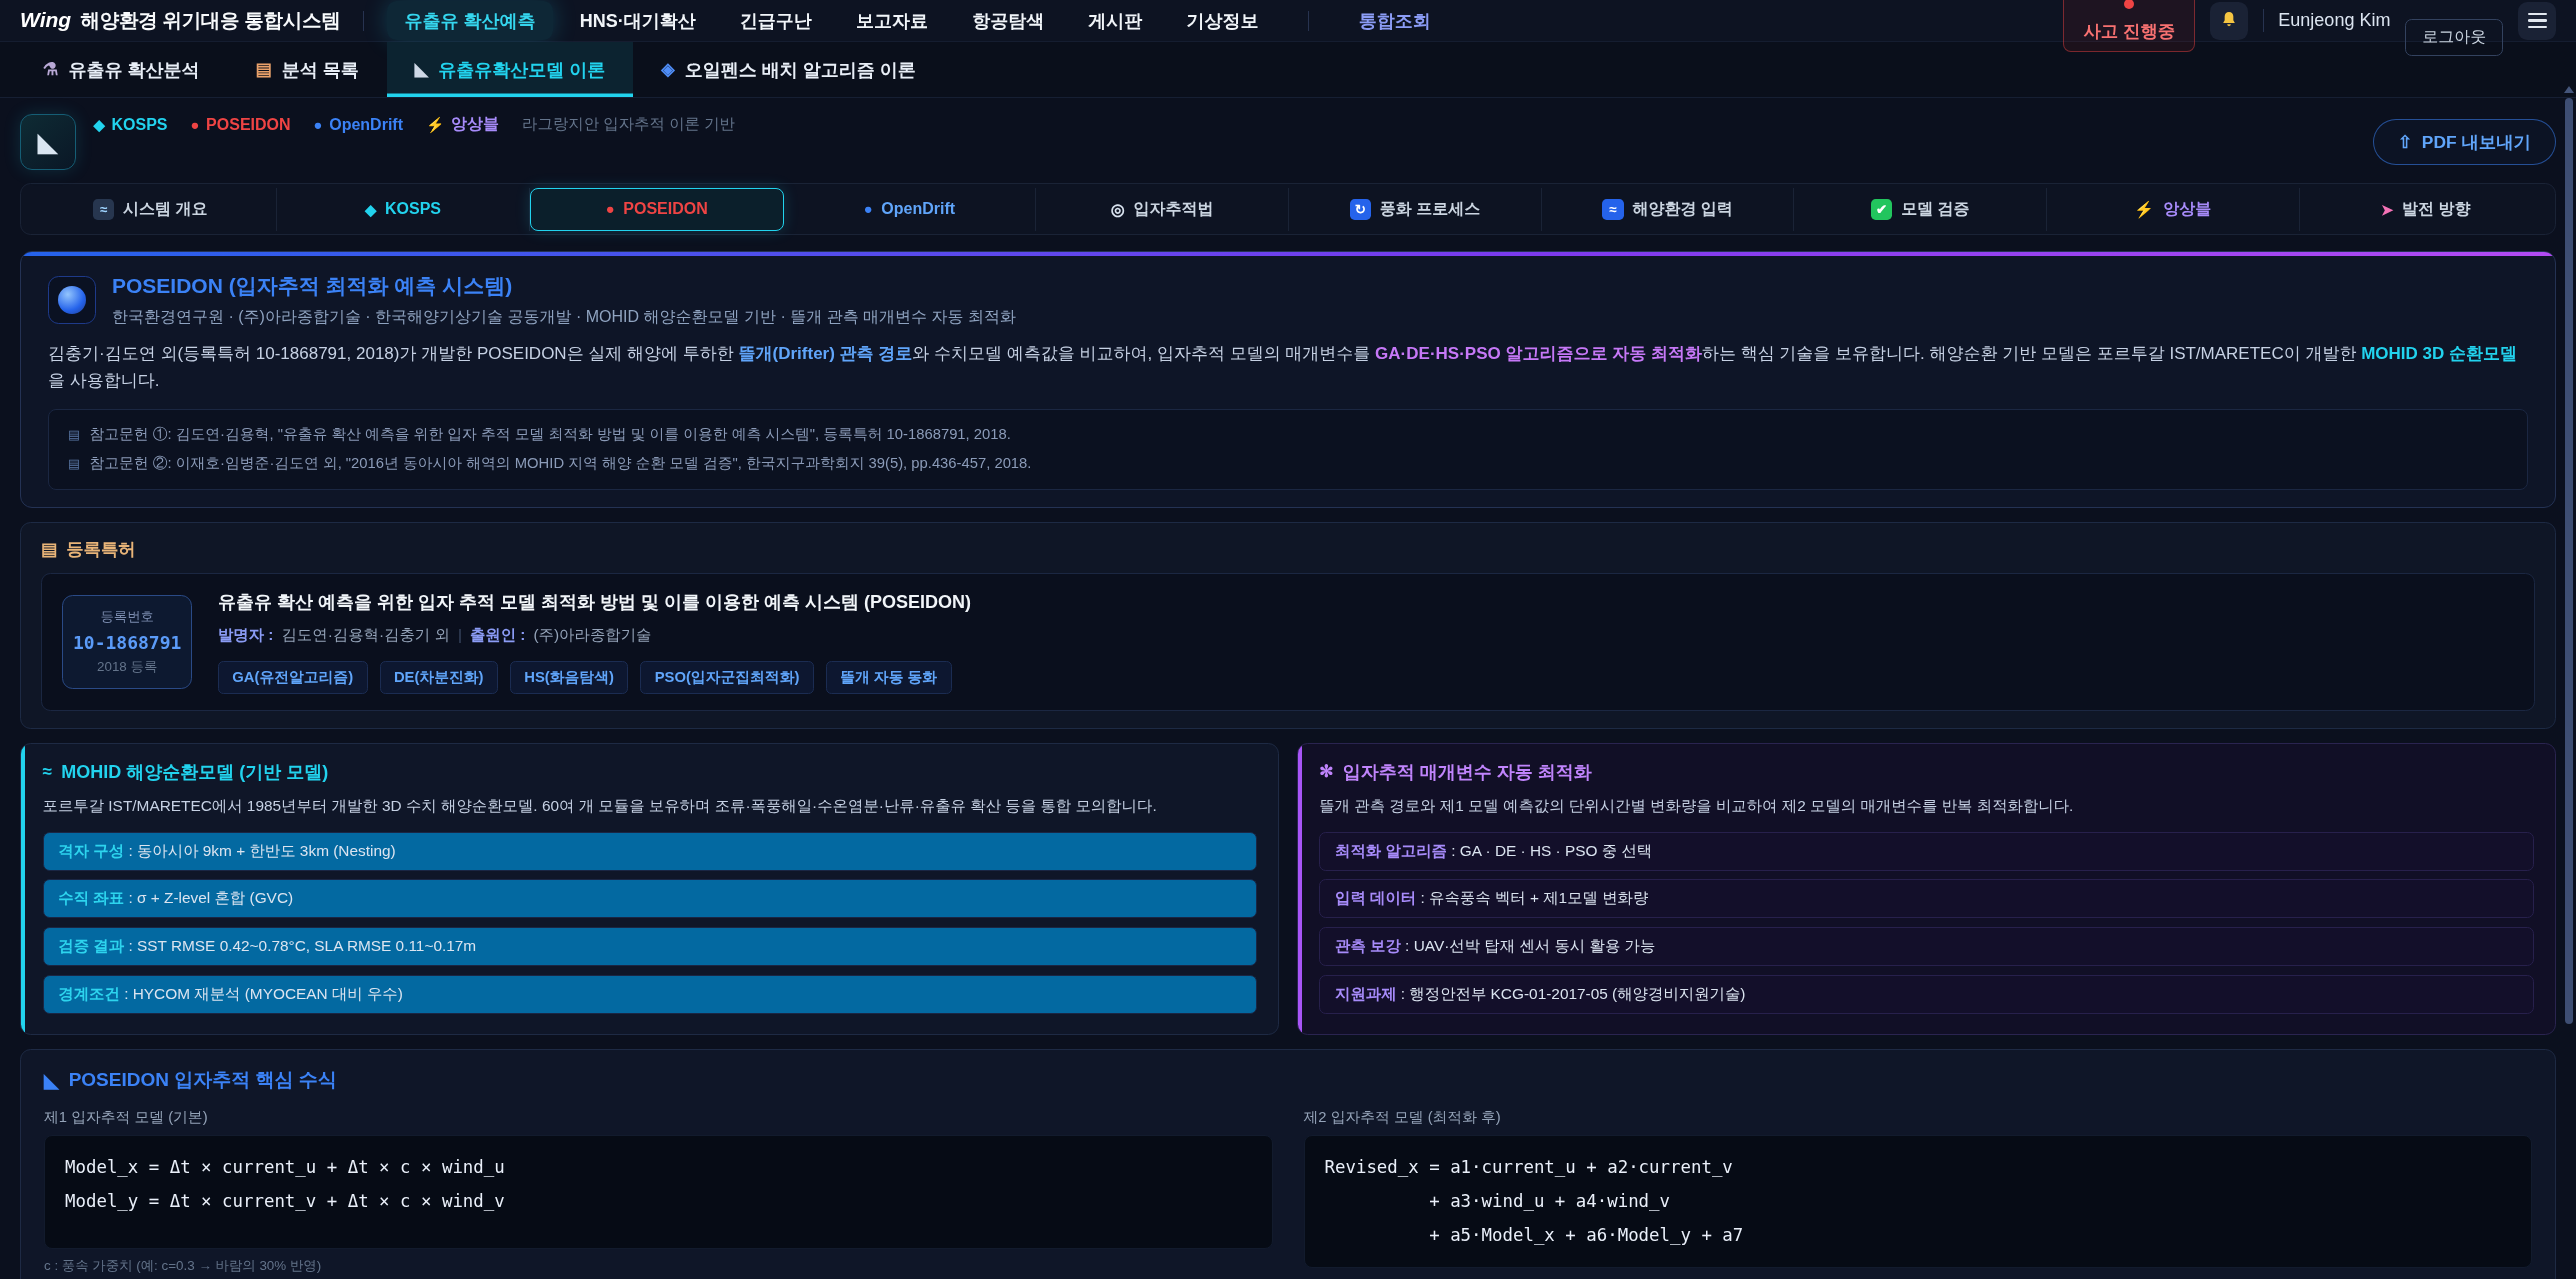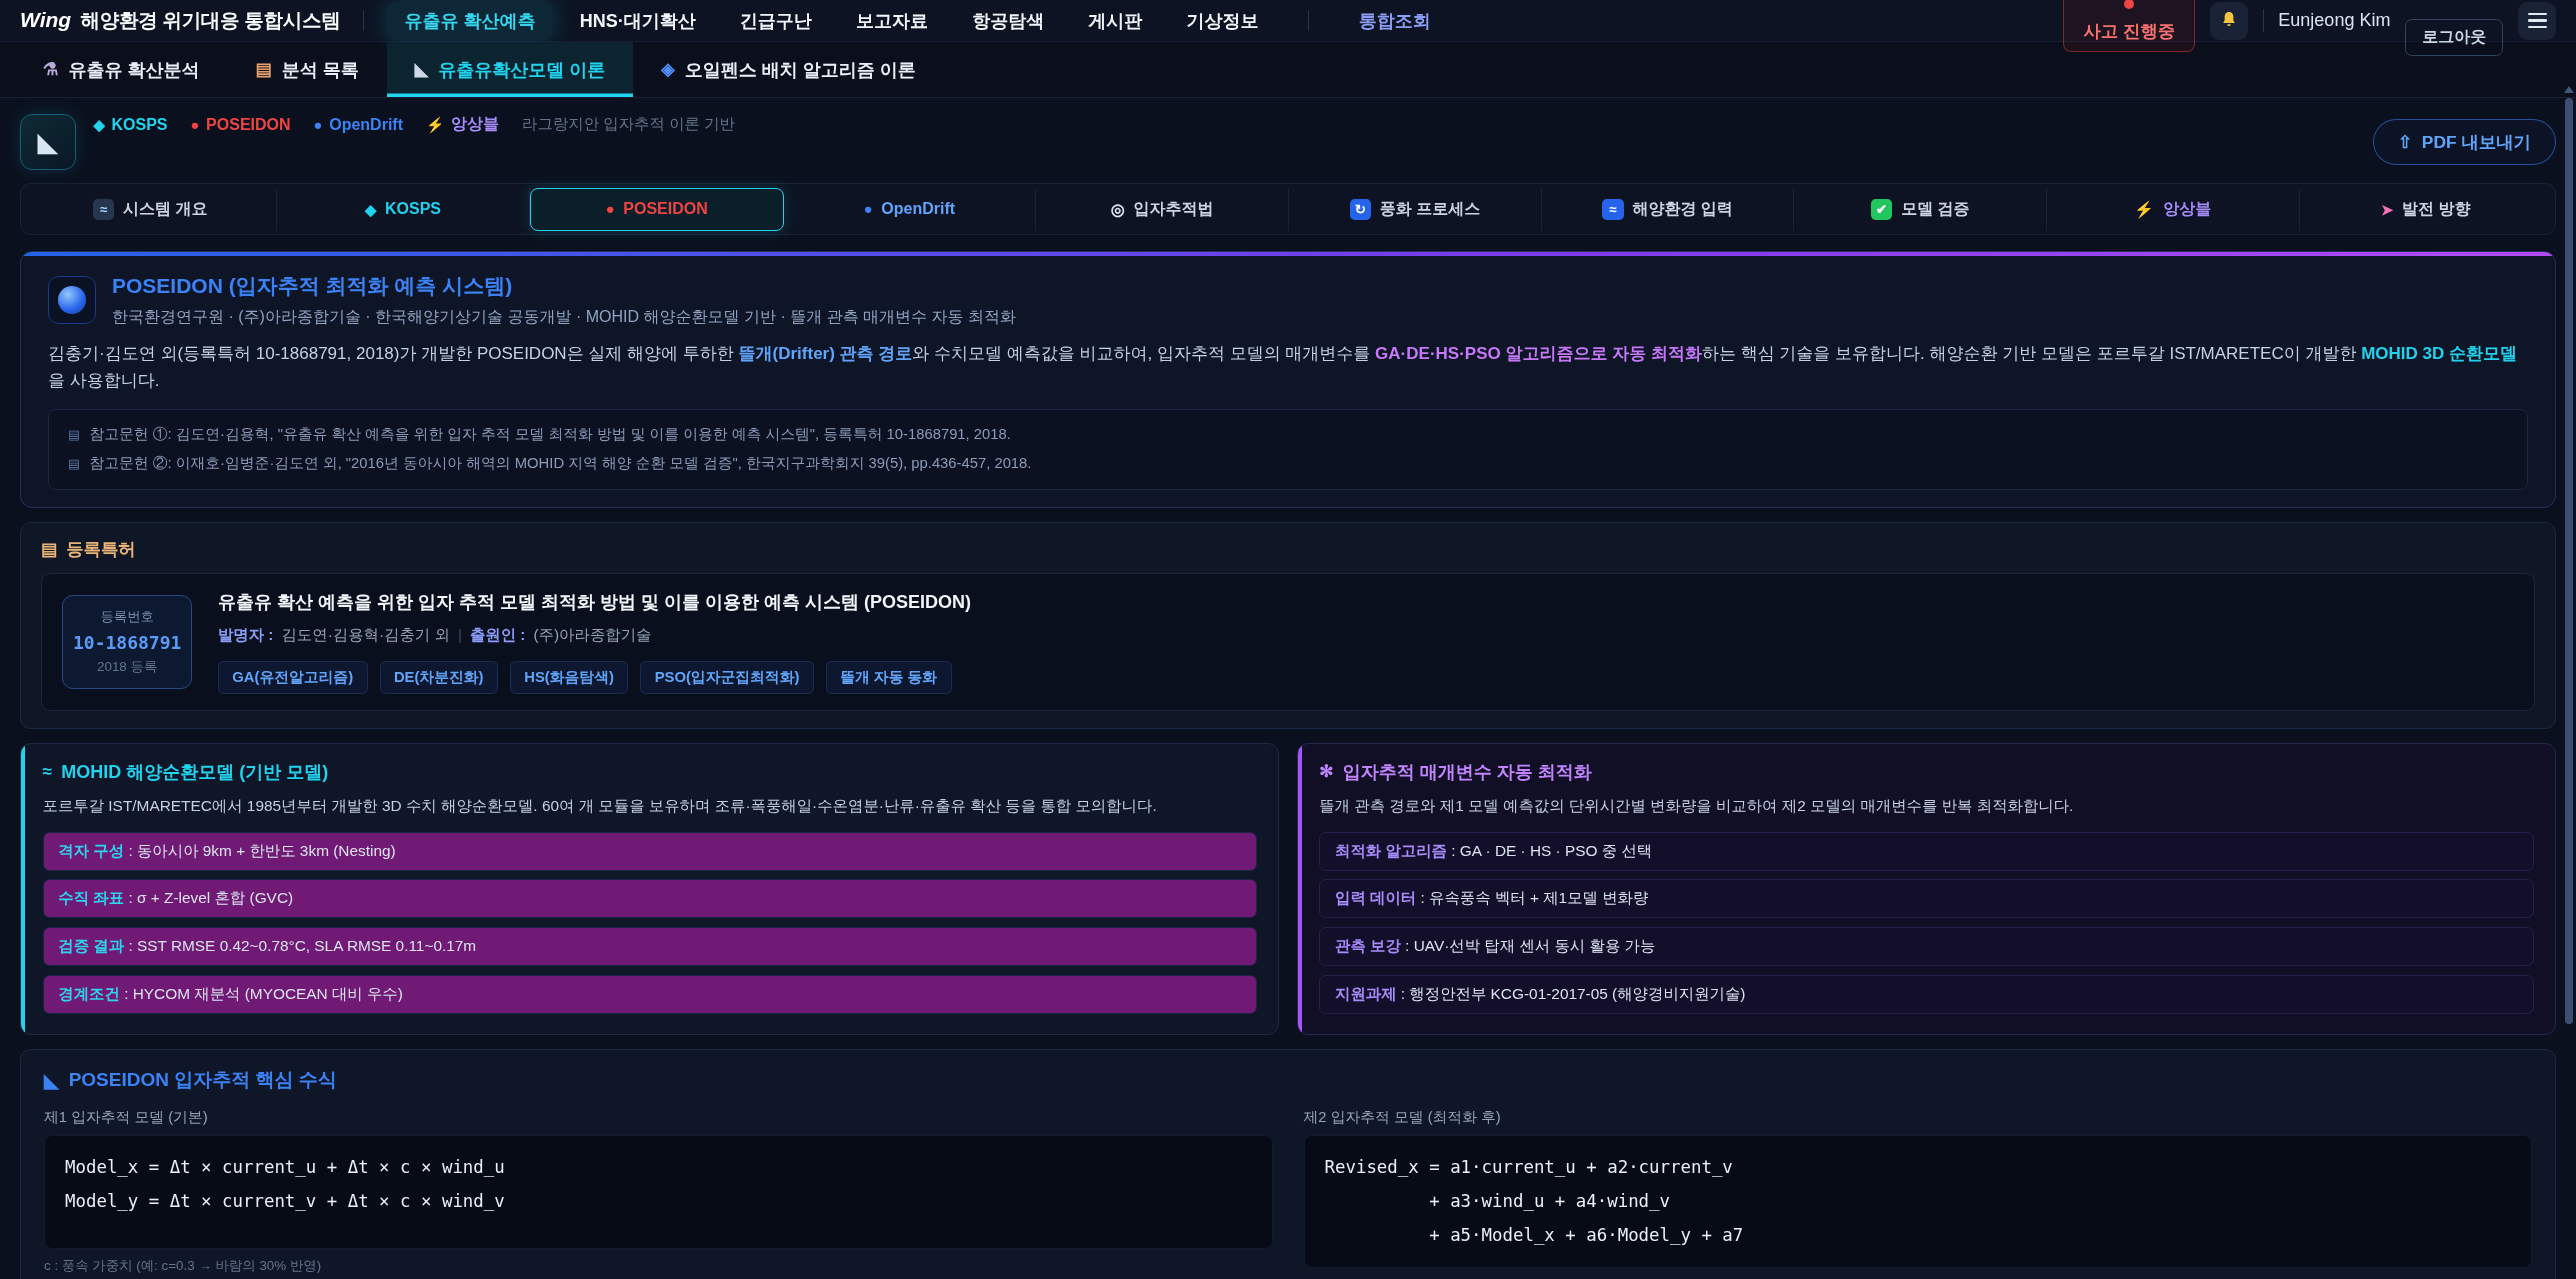--- a/index.html
+++ b/index.html
@@ -25,21 +25,21 @@
   .nav-item { font-size:18px; font-weight:700; color:#f1f5f9; padding:7.4px 17.4px; border-radius:9.4px; white-space:nowrap; cursor:pointer; }
   .nav-item.active { color:#35d6ee; background:rgba(34,211,238,0.10); box-shadow:0 0 23px rgba(34,211,238,0.22); }
   .nav-item.integrated { color:#8b9cf5; }
   .header-right { margin-left:auto; display:flex; align-items:center; gap:14.8px; }
   .incident-badge { display:flex; align-items:center; gap:10px; padding:8px 19px; border:0.7px solid rgba(239,68,68,0.45);
     background:rgba(127,29,29,0.16); border-radius:8px; color:#f87171; font-size:17.4px; font-weight:700; white-space:nowrap;flex-direction:column; }
   .red-dot { width:10px; height:10px; border-radius:50%; background:#ef4444; }
   .icon-btn { width:38px; height:38px; border-radius:9.4px; background:#1a2235; display:flex; align-items:center; justify-content:center; cursor:pointer; }
   .vdiv { width:0.7px; height:23px; background:#273350; }
   .user-name { font-size:18px; color:#dbe4f0; white-space:nowrap; }
-  .logout-btn { padding:6.7px 16px; border:0.7px solid #33425f; border-radius:6.7px; font-size:16px; color:#cbd5e1; background:transparent; font-weight:700; cursor:pointer; white-space:nowrap;margin-top:34px; }
+  .logout-btn { padding:6.7px 16px; border:0.7px solid #33425f; border-radius:6.7px; font-size:16px; color:#cbd5e1; background:transparent; font-weight:400; cursor:pointer; white-space:nowrap;margin-top:34px; }
   .burger { display:flex; flex-direction:column; gap:4px; }
   .burger span { display:block; width:19px; height:2.3px; background:#e2e8f0; border-radius:1.3px; }
 
   
   .subtabs { height:56px; background:#0a0f1b; border-bottom:0.7px solid #161f33; display:flex; align-items:stretch; padding:0 14.8px; }
   .subtab { display:flex; align-items:center; gap:10px; padding:0 28px; font-size:18px; font-weight:700; color:#e8eef7; cursor:pointer; white-space:nowrap; }
   .subtab .glyph { font-size:17.4px; }
   .subtab.active { background:#0c2330; color:#22d3ee; box-shadow:inset 0 -3.4px 0 #22d3ee; }
   .g-analysis { color:#b9a9d6; } .g-list { color:#e8a06a; } .g-ruler { color:#cfd8e6; } .g-fence { color:#4f8df7; }
 
@@ -109,21 +109,21 @@
   .cols { margin:0 20px 13.4px; display:grid; grid-template-columns:1fr 1fr; gap:17.4px; }
   .info-card { background:#0f1628; border:0.7px solid #1e2a44; border-radius:10.7px; padding:16px 21.5px 12px; position:relative; overflow:hidden; }
   .info-card::before { content:""; position:absolute; left:0; top:0; bottom:0; width:4px; }
   .info-card.cyan::before { background:#22d3ee; }
   .info-card.purple::before { background:#a855f7; }
   .info-card.purple { background:#110f26; border-color:#2a2450; }
   .ic-title { font-size:18px; font-weight:800; display:flex; align-items:center; gap:9.4px; margin-bottom:10.7px; }
   .ic-title.cyan { color:#22d3ee; } .ic-title.purple { color:#c084fc; }
   .ic-glyph { font-size:17px; }
   .ic-desc { font-size:15.4px; color:#c6d1e4; line-height:1.55; margin-bottom:13.4px; }
-  .spec-row { background:#701a75; border:0.7px solid #1a2644; border-radius:6.7px; padding:8px 14.8px; font-size:15.4px; margin-bottom:8.7px; color:#dbe4f0; }
+  .spec-row { background:#0369a1; border:0.7px solid #1a2644; border-radius:6.7px; padding:8px 14.8px; font-size:15.4px; margin-bottom:8.7px; color:#dbe4f0; }
   .purple .spec-row { background:#130f2a; border-color:#27204c; }
   .spec-label { font-weight:800; }
   .cyan-l { color:#2dd4ee; } .purple-l { color:#a78bfa; }
 
   
   .formula-card { margin:0 20px 13.4px; background:#0f1628; border:0.7px solid #1e2a44; border-radius:10.7px; padding:17.4px 23px 16px; }
   .f-title { font-size:19px; font-weight:800; color:#3b82f6; display:flex; align-items:center; gap:10px; margin-bottom:14.8px; }
   .f-grid { display:grid; grid-template-columns:1fr 1fr; gap:31px; }
   .f-label { font-size:14.8px; color:#94a3b8; margin-bottom:8px; }
   .code { background:#060b15; border:0.7px solid #121b2d; border-radius:8px; padding:14.8px 20px; font-family:"DejaVu Sans Mono", monospace;

